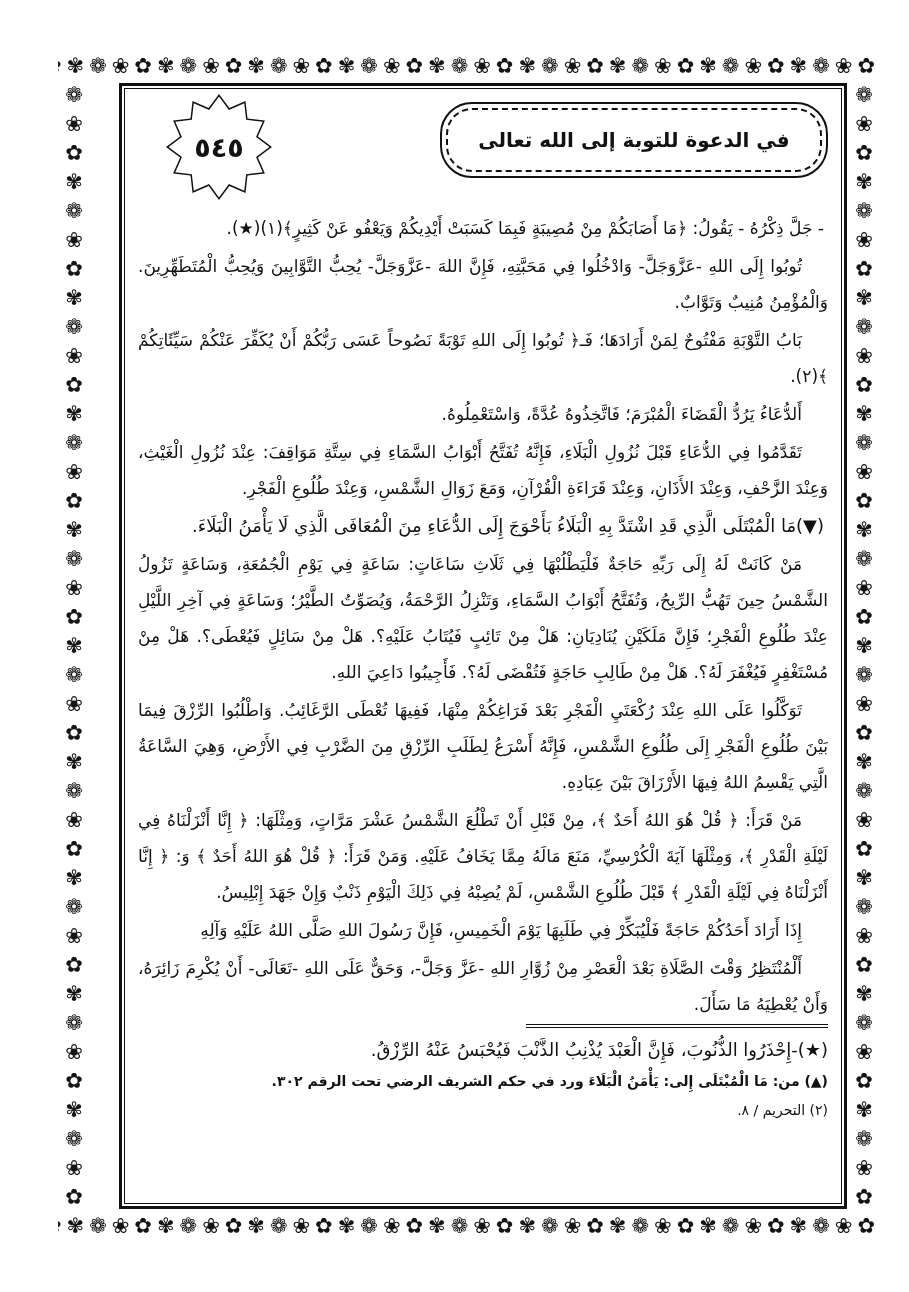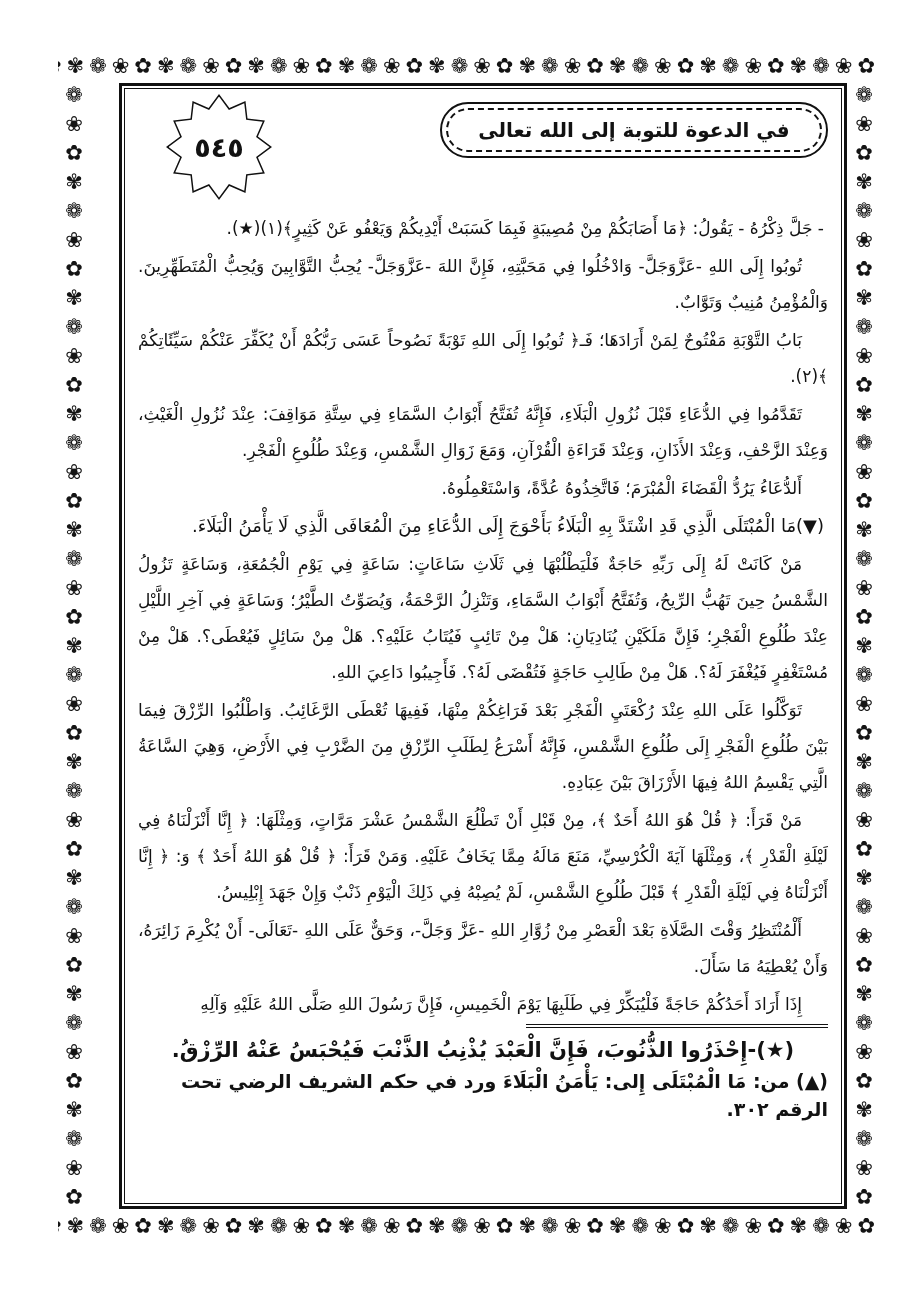--- a/index.html
+++ b/index.html
@@ -38,21 +38,21 @@
   }
   .star-inner {
     position:absolute; inset:2.5px; background:#fff;
     clip-path:polygon(100% 50%,86.7% 59.8%,93.3% 75%,76.9% 76.9%,75% 93.3%,59.8% 86.7%,50% 100%,40.2% 86.7%,25% 93.3%,23.1% 76.9%,6.7% 75%,13.3% 59.8%,0% 50%,13.3% 40.2%,6.7% 25%,23.1% 23.1%,25% 6.7%,40.2% 13.3%,50% 0%,59.8% 13.3%,75% 6.7%,76.9% 23.1%,93.3% 25%,86.7% 40.2%);
   }
   .star-num {
     position:absolute; inset:0; display:flex; align-items:center; justify-content:center;
     font-size:27px; font-weight:bold; letter-spacing:2px;
   }
   .cartouche {
-    position:absolute; right:0; top:8px; width:388px; height:56px;
+    position:absolute; right:0; top:8px; width:388px; height:76px;
     border:2px solid #111; border-radius:32px; background:#fff; padding:4px;
   }
   .cartouche-dash {
     width:100%; height:100%; border:2px dashed #111; border-radius:26px;
     display:flex; align-items:center; justify-content:center;
   }
   .cartouche-title { font-size:20px; font-weight:bold; }
   
   .body-text { margin-top:4px; }
   .para {
@@ -60,22 +60,22 @@
     text-indent:26px; margin:2px 0;
   }
   .para.no-indent { text-indent:4px; }
   .para.bold-para { font-weight:normal; text-indent:4px; font-size:18px; }
   
   .footnote-sep {
     width:302px; height:4px; margin-top:2px;
     border-top:1.5px solid #111; border-bottom:1.5px solid #111;
   }
   .footnotes { margin-top:6px; }
-  .fn { font-size:19px; line-height:28px; margin:1px 0; text-align:right; }
-  .fn-star { font-size:21px; font-weight:bold; line-height:32px;text-align:center; }
+  .fn { font-size:14px; line-height:28px; margin:1px 0; text-align:right; }
+  .fn-star { font-size:18px; font-weight:normal; line-height:32px; }
   .fn-tri { font-weight:bold; }
 </style>
 </head>
 <body>
 
 <div class="page">
   <div class="frame">
     <div class="orn orn-top">✿❀❁✾✿❀❁✾✿❀❁✾✿❀❁✾✿❀❁✾✿❀❁✾✿❀❁✾✿❀❁✾✿❀❁✾✿❀❁✾✿❀❁✾✿❀❁✾✿❀❁✾✿❀❁✾✿❀❁✾✿❀❁✾✿❀❁✾✿❀❁✾✿❀❁✾✿❀❁✾✿❀❁✾✿❀❁✾✿❀❁✾✿❀❁✾✿❀❁✾✿❀❁✾✿❀❁✾✿❀❁✾✿❀❁✾✿❀❁✾✿❀❁✾✿❀❁✾✿❀❁✾✿❀❁✾✿❀❁✾✿❀❁✾✿❀❁✾✿❀❁✾✿❀❁✾✿❀❁✾✿❀❁✾✿❀❁✾✿❀❁✾✿❀❁✾✿❀❁✾✿❀❁✾✿❀❁✾✿❀❁✾✿❀❁✾✿❀❁✾✿❀❁✾✿❀❁✾✿❀❁✾✿❀❁✾✿❀❁✾✿❀❁✾✿❀❁✾✿❀❁✾✿❀❁✾✿❀❁✾</div>
     <div class="orn orn-bottom">✿❀❁✾✿❀❁✾✿❀❁✾✿❀❁✾✿❀❁✾✿❀❁✾✿❀❁✾✿❀❁✾✿❀❁✾✿❀❁✾✿❀❁✾✿❀❁✾✿❀❁✾✿❀❁✾✿❀❁✾✿❀❁✾✿❀❁✾✿❀❁✾✿❀❁✾✿❀❁✾✿❀❁✾✿❀❁✾✿❀❁✾✿❀❁✾✿❀❁✾✿❀❁✾✿❀❁✾✿❀❁✾✿❀❁✾✿❀❁✾✿❀❁✾✿❀❁✾✿❀❁✾✿❀❁✾✿❀❁✾✿❀❁✾✿❀❁✾✿❀❁✾✿❀❁✾✿❀❁✾✿❀❁✾✿❀❁✾✿❀❁✾✿❀❁✾✿❀❁✾✿❀❁✾✿❀❁✾✿❀❁✾✿❀❁✾✿❀❁✾✿❀❁✾✿❀❁✾✿❀❁✾✿❀❁✾✿❀❁✾✿❀❁✾✿❀❁✾✿❀❁✾✿❀❁✾✿❀❁✾</div>
     <div class="orn orn-left">✿❀❁✾✿❀❁✾✿❀❁✾✿❀❁✾✿❀❁✾✿❀❁✾✿❀❁✾✿❀❁✾✿❀❁✾✿❀❁✾✿❀❁✾✿❀❁✾✿❀❁✾✿❀❁✾✿❀❁✾✿❀❁✾✿❀❁✾✿❀❁✾✿❀❁✾✿❀❁✾✿❀❁✾✿❀❁✾✿❀❁✾✿❀❁✾✿❀❁✾✿❀❁✾✿❀❁✾✿❀❁✾✿❀❁✾✿❀❁✾✿❀❁✾✿❀❁✾✿❀❁✾✿❀❁✾✿❀❁✾✿❀❁✾✿❀❁✾✿❀❁✾✿❀❁✾✿❀❁✾✿❀❁✾✿❀❁✾✿❀❁✾✿❀❁✾✿❀❁✾✿❀❁✾✿❀❁✾✿❀❁✾✿❀❁✾✿❀❁✾✿❀❁✾✿❀❁✾✿❀❁✾✿❀❁✾✿❀❁✾✿❀❁✾✿❀❁✾✿❀❁✾✿❀❁✾✿❀❁✾</div>
@@ -95,33 +95,34 @@
             <div class="cartouche-dash">
               <span class="cartouche-title">في الدعوة للتوبة إلى الله تعالى</span>
             </div>
           </div>
         </div>
 
         <div class="body-text">
           <p class="para no-indent">- جَلَّ ذِكْرُهُ - يَقُولُ: ﴿مَا أَصَابَكُمْ مِنْ مُصِيبَةٍ فَبِمَا كَسَبَتْ أَيْدِيكُمْ وَيَعْفُو عَنْ كَثِيرٍ﴾(١)(★).</p>
           <p class="para">تُوبُوا إِلَى اللهِ -عَزَّوَجَلَّ- وَادْخُلُوا فِي مَحَبَّتِهِ، فَإِنَّ اللهَ -عَزَّوَجَلَّ- يُحِبُّ التَّوَّابِينَ وَيُحِبُّ الْمُتَطَهِّرِينَ. وَالْمُؤْمِنُ مُنِيبٌ وَتَوَّابٌ.</p>
           <p class="para">بَابُ التَّوْبَةِ مَفْتُوحٌ لِمَنْ أَرَادَهَا؛ فَـ﴿ تُوبُوا إِلَى اللهِ تَوْبَةً نَصُوحاً عَسَى رَبُّكُمْ أَنْ يُكَفِّرَ عَنْكُمْ سَيِّئَاتِكُمْ ﴾(٢).</p>
+          <p class="para">أَلدُّعَاءُ يَرُدُّ الْقَضَاءَ الْمُبْرَمَ؛ فَاتَّخِذُوهُ عُدَّةً، وَاسْتَعْمِلُوهُ.</p>
           <p class="para">تَقَدَّمُوا فِي الدُّعَاءِ قَبْلَ نُزُولِ الْبَلَاءِ، فَإِنَّهُ تُفَتَّحُ أَبْوَابُ السَّمَاءِ فِي سِتَّةِ مَوَاقِفَ: عِنْدَ نُزُولِ الْغَيْثِ، وَعِنْدَ الزَّحْفِ، وَعِنْدَ الأَذَانِ، وَعِنْدَ قَرَاءَةِ الْقُرْآنِ، وَمَعَ زَوَالِ الشَّمْسِ، وَعِنْدَ طُلُوعِ الْفَجْرِ.</p>
-          <p class="para">أَلدُّعَاءُ يَرُدُّ الْقَضَاءَ الْمُبْرَمَ؛ فَاتَّخِذُوهُ عُدَّةً، وَاسْتَعْمِلُوهُ.</p>
           <p class="para bold-para">(▼)مَا الْمُبْتَلَى الَّذِي قَدِ اشْتَدَّ بِهِ الْبَلَاءُ بَأَحْوَجَ إِلَى الدُّعَاءِ مِنَ الْمُعَافَى الَّذِي لَا يَأْمَنُ الْبَلَاءَ.</p>
           <p class="para">مَنْ كَانَتْ لَهُ إِلَى رَبِّهِ حَاجَةٌ فَلْيَطْلُبْهَا فِي ثَلَاثِ سَاعَاتٍ: سَاعَةٍ فِي يَوْمِ الْجُمُعَةِ، وَسَاعَةٍ تَزُولُ الشَّمْسُ حِينَ تَهُبُّ الرِّيحُ، وَتُفَتَّحُ أَبْوَابُ السَّمَاءِ، وَتَنْزِلُ الرَّحْمَةُ، وَيُصَوِّتُ الطَّيْرُ؛ وَسَاعَةٍ فِي آخِرِ اللَّيْلِ عِنْدَ طُلُوعِ الْفَجْرِ؛ فَإِنَّ مَلَكَيْنِ يُنَادِيَانِ: هَلْ مِنْ تَائِبٍ فَيُتَابُ عَلَيْهِ؟. هَلْ مِنْ سَائِلٍ فَيُعْطَى؟. هَلْ مِنْ مُسْتَغْفِرٍ فَيُغْفَرَ لَهُ؟. هَلْ مِنْ طَالِبِ حَاجَةٍ فَتُقْضَى لَهُ؟. فَأَجِيبُوا دَاعِيَ اللهِ.</p>
           <p class="para">تَوَكَّلُوا عَلَى اللهِ عِنْدَ رُكْعَتَيِ الْفَجْرِ بَعْدَ فَرَاغِكُمْ مِنْهَا، فَفِيهَا تُعْطَى الرَّغَائِبُ. وَاطْلُبُوا الرِّزْقَ فِيمَا بَيْنَ طُلُوعِ الْفَجْرِ إِلَى طُلُوعِ الشَّمْسِ، فَإِنَّهُ أَسْرَعُ لِطَلَبِ الرِّزْقِ مِنَ الضَّرْبِ فِي الأَرْضِ، وَهِيَ السَّاعَةُ الَّتِي يَقْسِمُ اللهُ فِيهَا الأَرْزَاقَ بَيْنَ عِبَادِهِ.</p>
           <p class="para">مَنْ قَرَأَ: ﴿ قُلْ هُوَ اللهُ أَحَدٌ ﴾، مِنْ قَبْلِ أَنْ تَطْلُعَ الشَّمْسُ عَشْرَ مَرَّاتٍ، وَمِثْلَهَا: ﴿ إِنَّا أَنْزَلْنَاهُ فِي لَيْلَةِ الْقَدْرِ ﴾، وَمِثْلَهَا آيَةَ الْكُرْسِيِّ، مَنَعَ مَالَهُ مِمَّا يَخَافُ عَلَيْهِ. وَمَنْ قَرَأَ: ﴿ قُلْ هُوَ اللهُ أَحَدٌ ﴾ وَ: ﴿ إِنَّا أَنْزَلْنَاهُ فِي لَيْلَةِ الْقَدْرِ ﴾ قَبْلَ طُلُوعِ الشَّمْسِ، لَمْ يُصِبْهُ فِي ذَلِكَ الْيَوْمِ ذَنْبٌ وَإِنْ جَهَدَ إِبْلِيسُ.</p>
+          <p class="para">إِذَا أَرَادَ أَحَدُكُمْ حَاجَةً فَلْيُبَكِّرْ فِي طَلَبِهَا يَوْمَ الْخَمِيسِ، فَإِنَّ رَسُولَ اللهِ صَلَّى اللهُ عَلَيْهِ وَآلِهِ</p>
           <p class="para">أَلْمُنْتَظِرُ وَقْتَ الصَّلَاةِ بَعْدَ الْعَصْرِ مِنْ زُوَّارِ اللهِ -عَزَّ وَجَلَّ-، وَحَقٌّ عَلَى اللهِ -تَعَالَى- أَنْ يُكْرِمَ زَائِرَهُ، وَأَنْ يُعْطِيَهُ مَا سَأَلَ.</p>
-          <p class="para">إِذَا أَرَادَ أَحَدُكُمْ حَاجَةً فَلْيُبَكِّرْ فِي طَلَبِهَا يَوْمَ الْخَمِيسِ، فَإِنَّ رَسُولَ اللهِ صَلَّى اللهُ عَلَيْهِ وَآلِهِ</p>
         </div>
 
         <div class="footnote-sep"></div>
 
         <div class="footnotes">
           <p class="fn fn-star">(★)-إِحْذَرُوا الذُّنُوبَ، فَإِنَّ الْعَبْدَ يُذْنِبُ الذَّنْبَ فَيُحْبَسُ عَنْهُ الرِّزْقُ.</p>
           <p class="fn fn-tri">(▲) من: مَا الْمُبْتَلَى إِلى: يَأْمَنُ الْبَلَاءَ ورد في حكم الشريف الرضي تحت الرقم ٣٠٢.</p>
+          <p class="fn">(٢) التحريم / ٨.</p>
         </div>
 
       </div>
     </div>
   </div>
 </div>
 
 </body></html>

